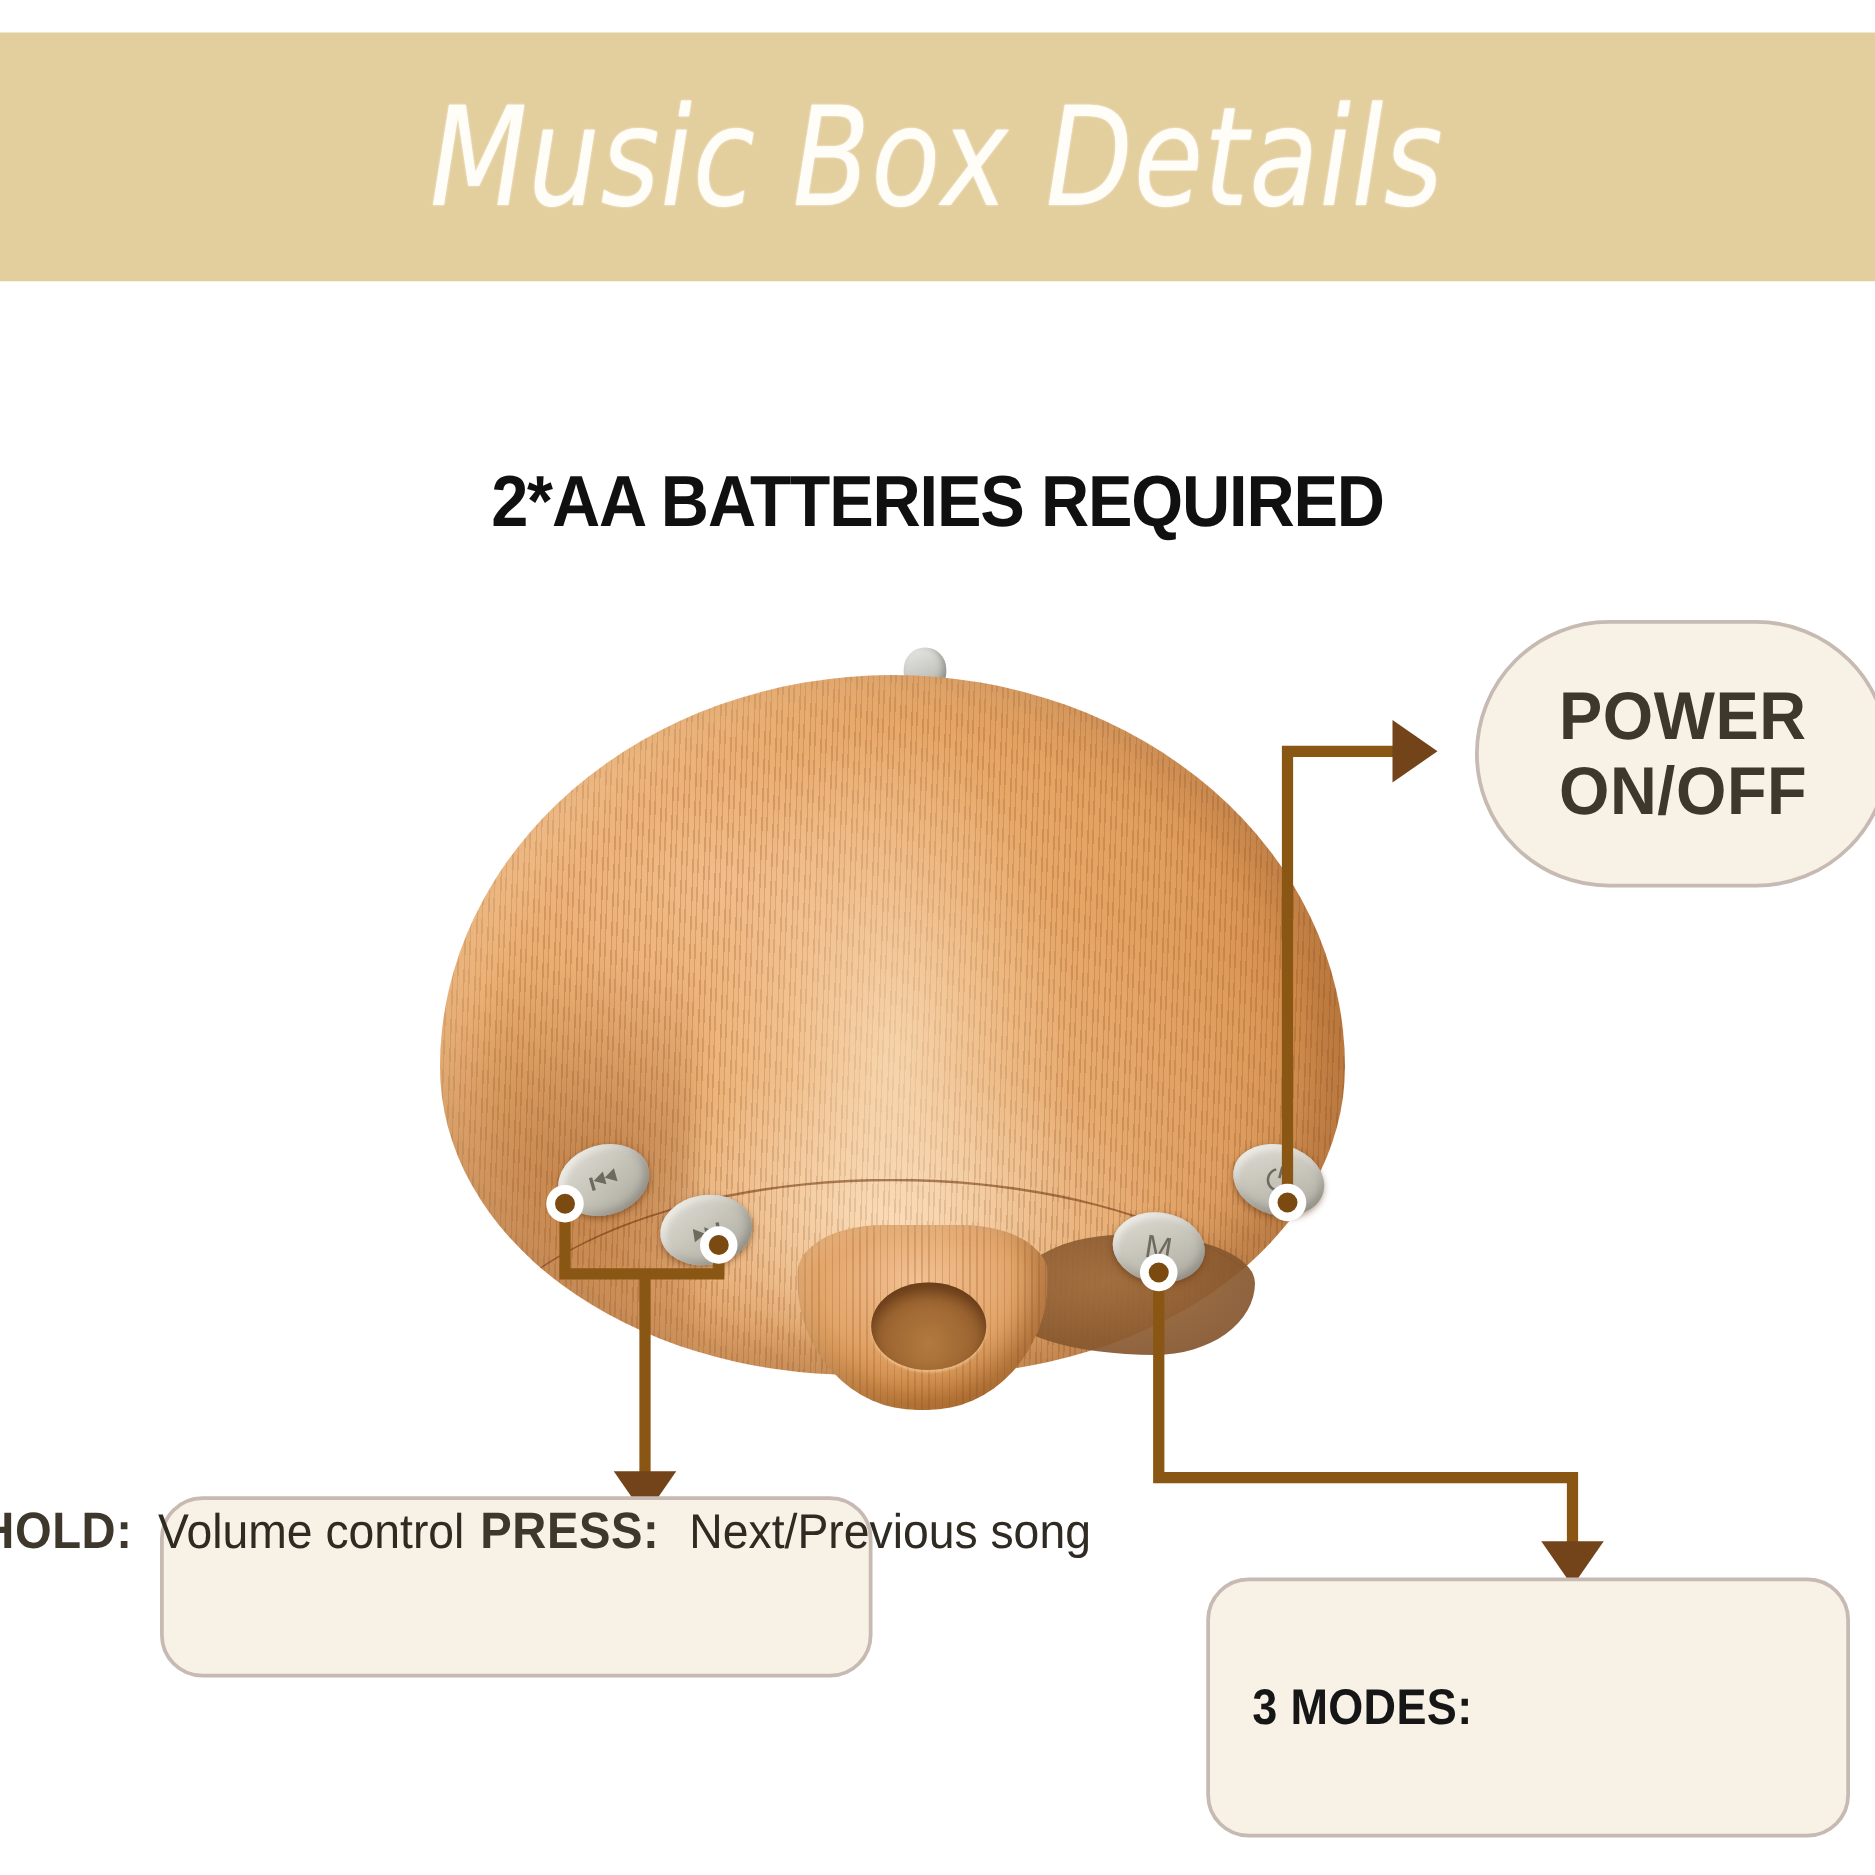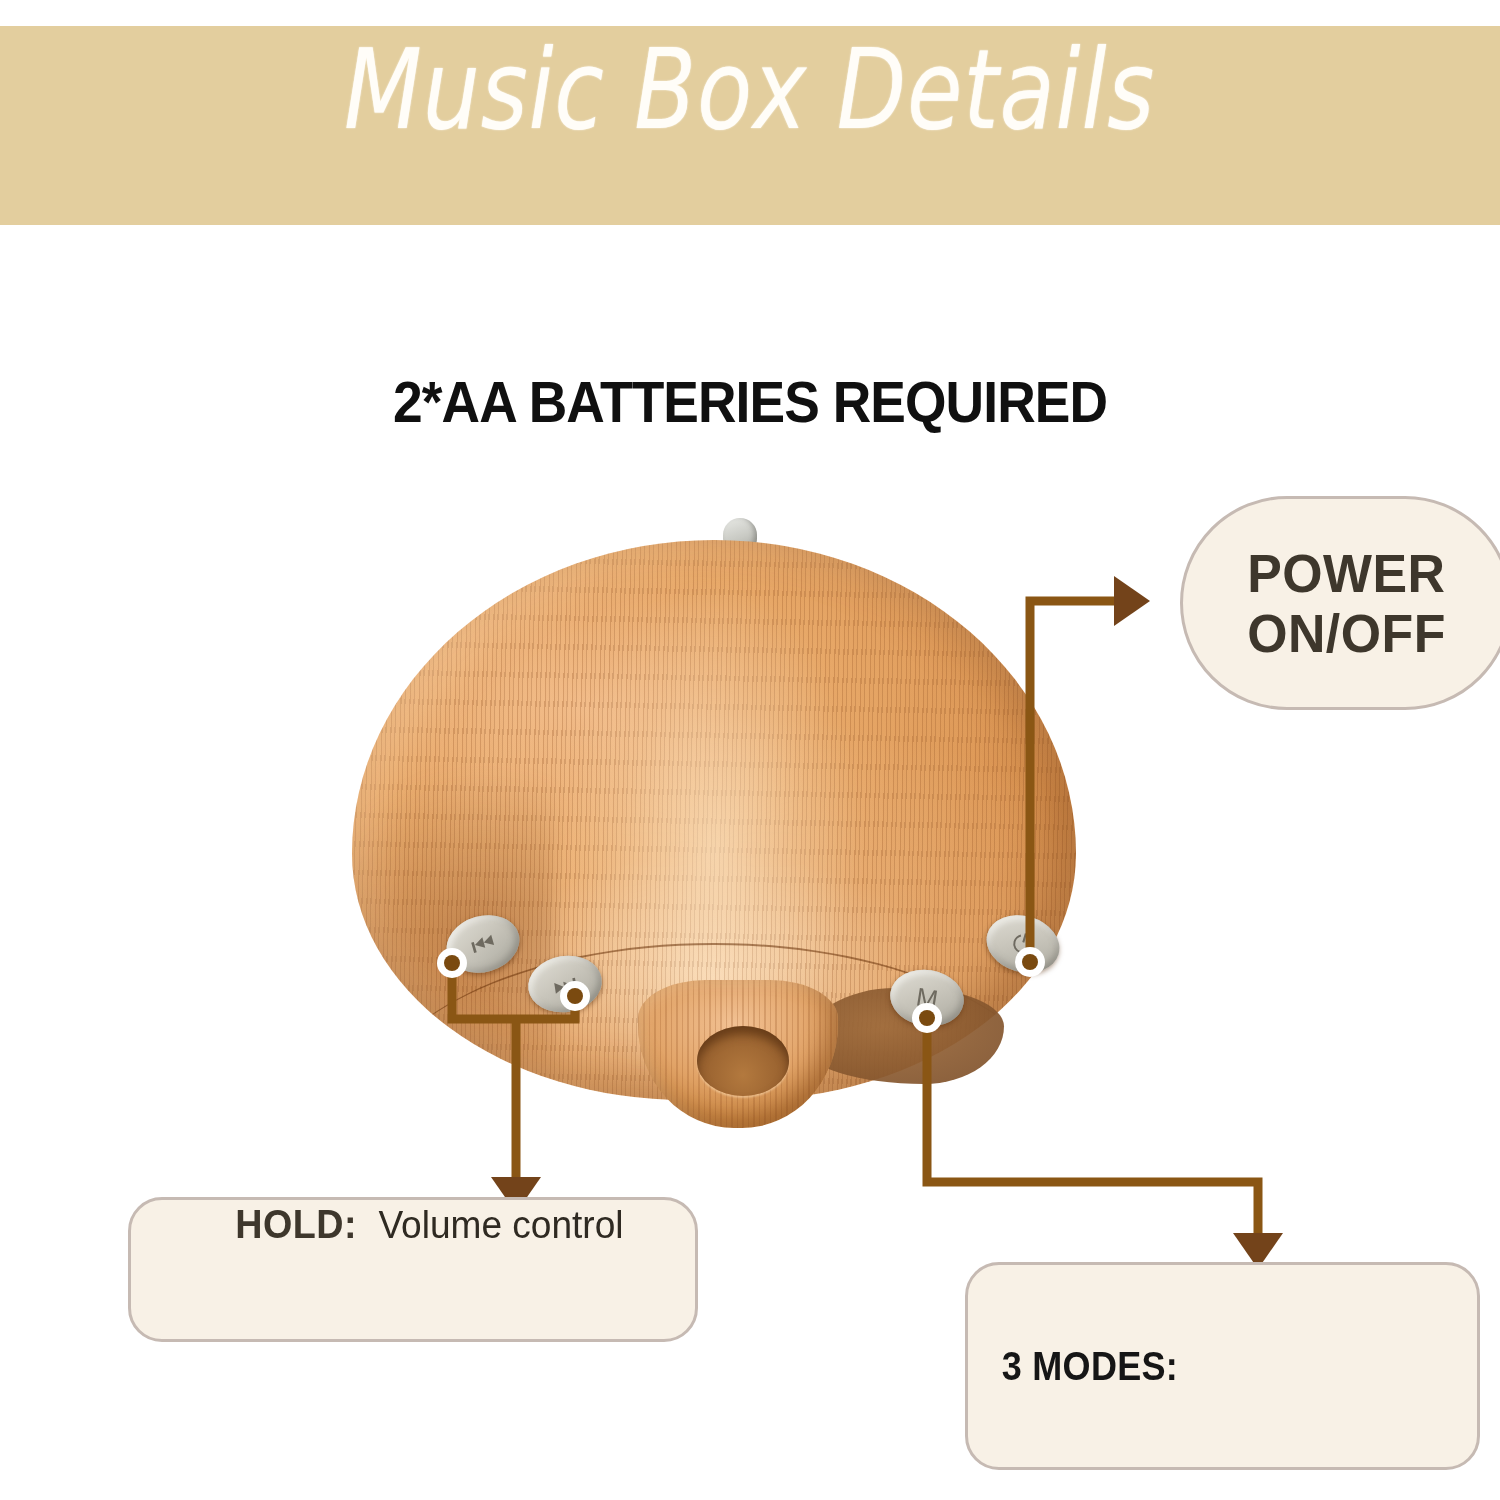--- a/index.html
+++ b/index.html
@@ -1,21 +1,21 @@
 <!DOCTYPE html>
 <html><head>
 <meta charset="utf-8">
 <style>
   html,body{margin:0;padding:0;background:#fff;}
   body{width:1500px;height:1500px;position:relative;overflow:hidden;
        font-family:"Liberation Sans",sans-serif;}
 
   
   #banner{position:absolute;left:0;top:26px;width:1500px;height:199px;
-          background:#E3CE9E;display:flex;justify-content:center;}
+          background:#E3CE9E;display:flex;align-items:center;justify-content:center;}
   #banner-title{font-family:"DejaVu Sans",sans-serif;font-size:110px;
           font-weight:400;font-style:italic;color:#FFFDF8;letter-spacing:1px;
           transform:scaleX(.82);white-space:nowrap;
           text-shadow:0 0 2px rgba(255,253,248,.9);}
 
   
   #subtitle{position:absolute;left:0;top:368px;width:1500px;text-align:center;
           font-size:58px;font-weight:700;color:#101010;letter-spacing:-1px;
           transform:scaleX(.92);font-family:"Liberation Sans",sans-serif;}
 
@@ -170,17 +170,21 @@
 <div class="callout" id="callout-power">
   <div class="power-line">POWER</div>
   <div class="power-line">ON/OFF</div>
 </div>
 
 <div class="callout" id="callout-hold">
   <div class="hold-row">
     <span class="hold-key">HOLD:</span>
     <span class="hold-val">Volume control</span>
   </div>
+  <div class="hold-row">
+    <span class="hold-key">PRESS:</span>
+    <span class="hold-val">Next/Previous song</span>
+  </div>
 </div>
 
 <div class="callout" id="callout-modes">
   <span class="modes-key">3 MODES:</span>
 </div>
 
 </body></html>

